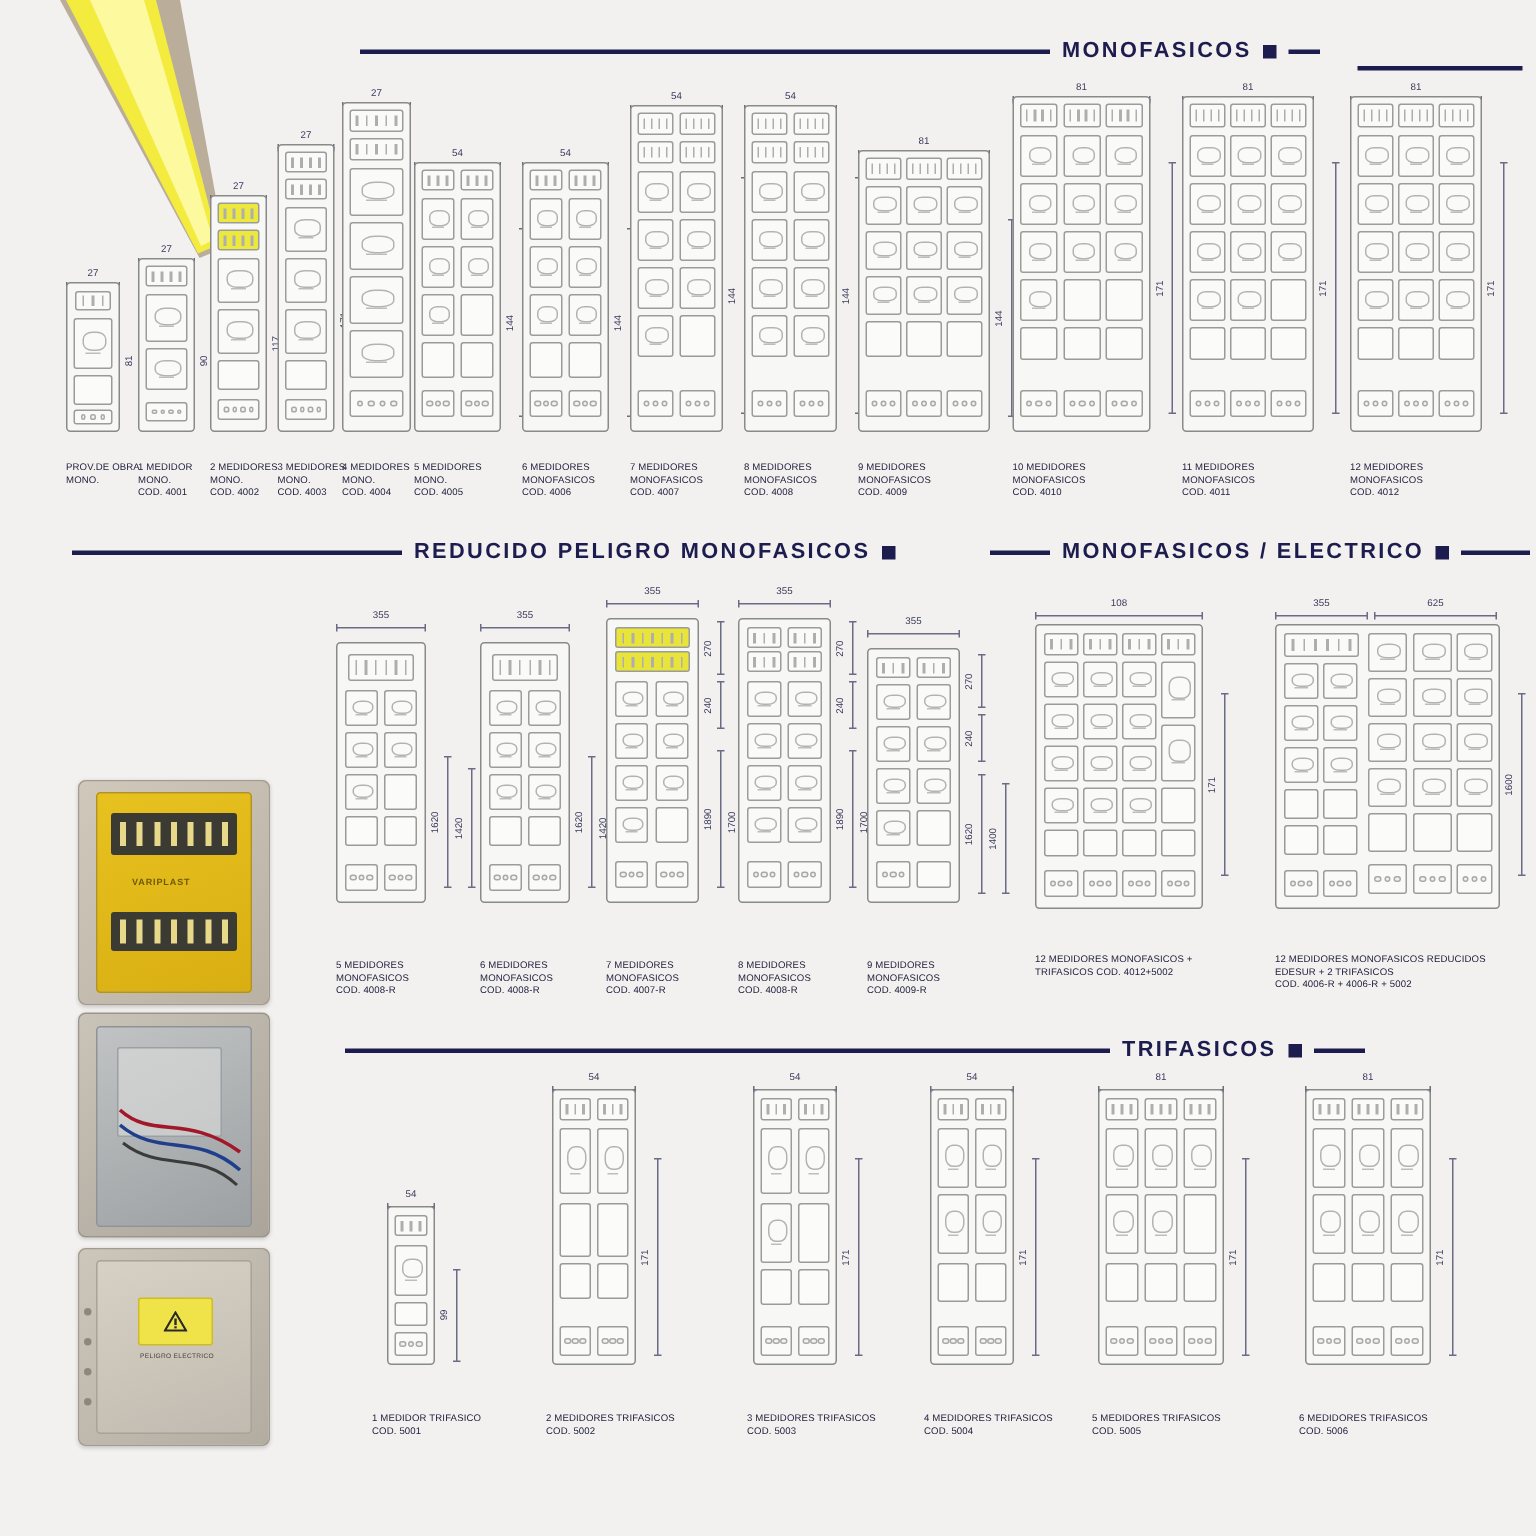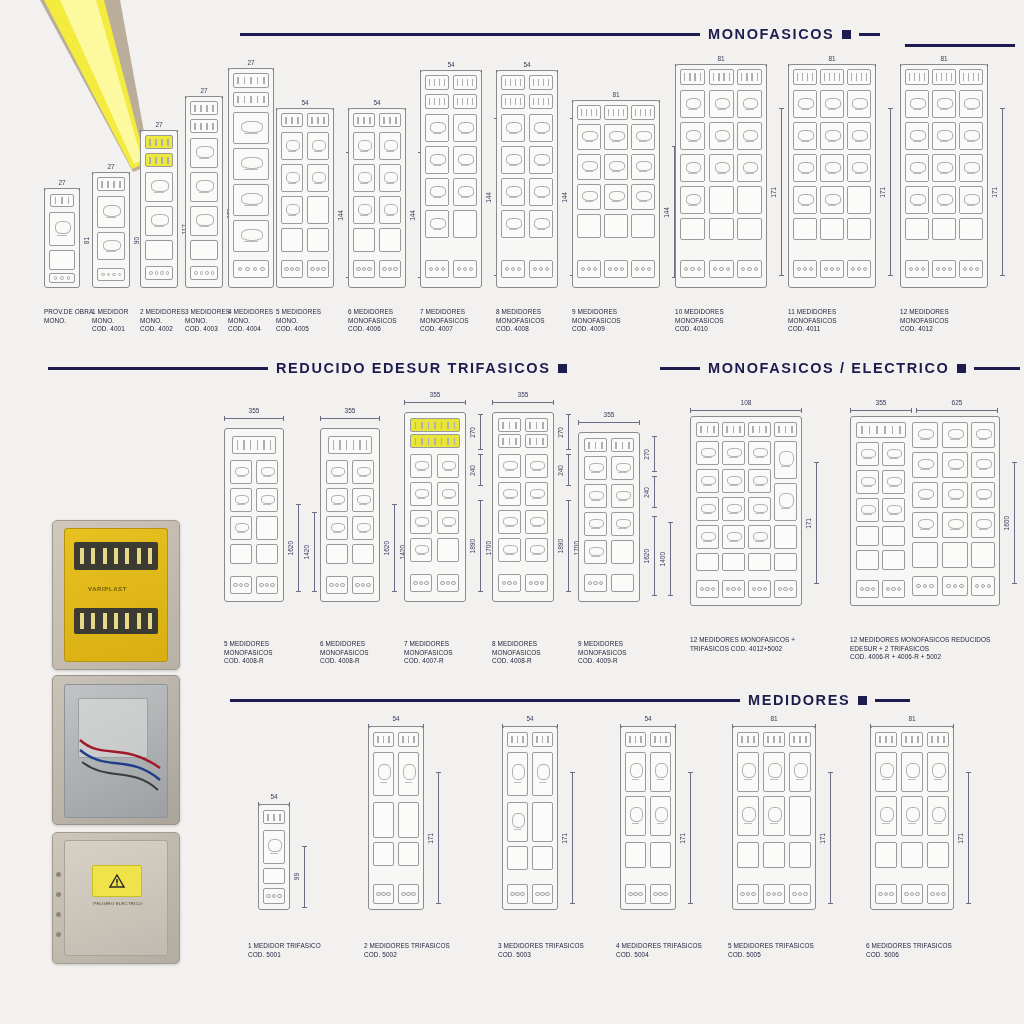--- a/index.html
+++ b/index.html
@@ -209,34 +209,34 @@
 <div class="sec-head" style="left:240px;top:26px;width:640px;">
   <div class="rule" style="width:460px;"></div>
   <div class="title">MONOFASICOS</div>
   <div class="sq"></div>
   <div class="rule" style="flex:1"></div>
 </div>
 <div style="position:absolute;left:905px;top:44px;width:110px;height:3px;background:#1c1c4e;"></div>
 
 <div class="sec-head" style="left:48px;top:360px;width:600px;">
   <div class="rule" style="width:220px;"></div>
-  <div class="title">REDUCIDO EDESUR   TRIFASICOS</div>
+  <div class="title">REDUCIDO PELIGRO   MONOFASICOS</div>
   <div class="sq"></div>
 </div>
 
 <div class="sec-head" style="left:660px;top:360px;width:360px;">
   <div class="rule" style="width:40px;"></div>
   <div class="title">MONOFASICOS / ELECTRICO</div>
   <div class="sq"></div>
   <div class="rule" style="flex:1"></div>
 </div>
 
 <div class="sec-head" style="left:230px;top:692px;width:680px;">
   <div class="rule" style="width:510px;"></div>
-  <div class="title">MEDIDORES</div>
+  <div class="title">TRIFASICOS</div>
   <div class="sq"></div>
   <div class="rule" style="flex:1"></div>
 </div>
 
 <div class="group" style="left:44px;top:180px;">
   <div class="dim-h" style="left:0;top:0;width:36px;">
     <div class="lbl">27</div>
     <div class="bar">
         <i></i>
       </div>

